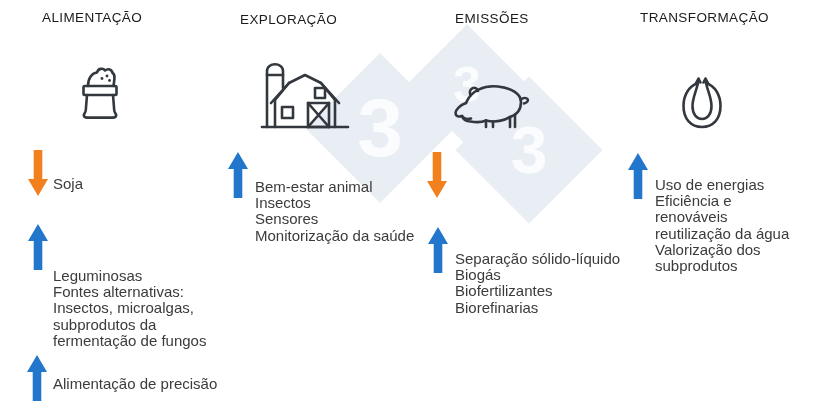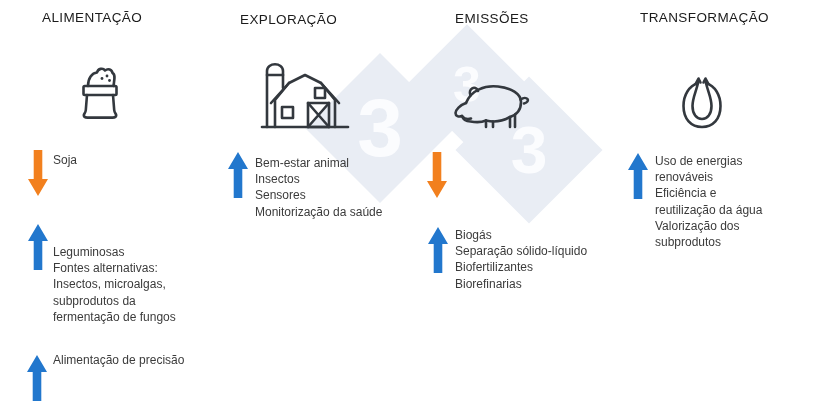--- a/index.html
+++ b/index.html
@@ -27,21 +27,21 @@
   
   .picto{position:absolute;z-index:2;}
   .picto path,.picto rect,.picto line,.picto circle{
     stroke:var(--icon-stroke);fill:none;stroke-width:2.6;stroke-linecap:round;stroke-linejoin:round;
   }
   .picto circle.dot{fill:var(--icon-stroke);stroke:none;}
   
   .arrow{position:absolute;z-index:2;}
   .arrow.up polygon{fill:var(--up-arrow);}
   .arrow.down polygon{fill:var(--down-arrow);}
-  .txt{position:absolute;z-index:2;color:var(--body);font-size:12px;line-height:16.2px;white-space:nowrap;}
+  .txt{position:absolute;z-index:2;color:var(--body);font-size:15px;line-height:16.2px;white-space:nowrap;margin-top:24px;}
 </style>
 </head>
 <body>
 
 <div id="canvas">
 
   <div class="diamond d1">
     <span class="digit">3</span>
   </div>
   <div class="diamond d2">
@@ -130,31 +130,31 @@
   </div>
 
   <svg class="arrow down" style="left:427px;top:152px" width="20" height="46" viewBox="0 0 20 46">
     <polygon points="10,46 20,29 14.3,29 14.3,0 5.7,0 5.7,29 0,29"></polygon>
   </svg>
 
   <svg class="arrow up" style="left:428px;top:227px" width="20" height="46" viewBox="0 0 20 46">
     <polygon points="10,0 20,17 14.3,17 14.3,46 5.7,46 5.7,17 0,17"></polygon>
   </svg>
   <div class="txt" style="left:455px;top:227px">
+    <div>Separação sólido-líquido</div>
     <div>Biogás</div>
-    <div>Separação sólido-líquido</div>
     <div>Biofertilizantes</div>
     <div>Biorefinarias</div>
   </div>
 
   <svg class="arrow up" style="left:628px;top:153px" width="20" height="46" viewBox="0 0 20 46">
     <polygon points="10,0 20,17 14.3,17 14.3,46 5.7,46 5.7,17 0,17"></polygon>
   </svg>
   <div class="txt" style="left:655px;top:153px">
     <div>Uso de energias</div>
+    <div>Eficiência e</div>
     <div>renováveis</div>
-    <div>Eficiência e</div>
     <div>reutilização da água</div>
     <div>Valorização dos</div>
     <div>subprodutos</div>
   </div>
 
 </div>
 
 </body></html>

